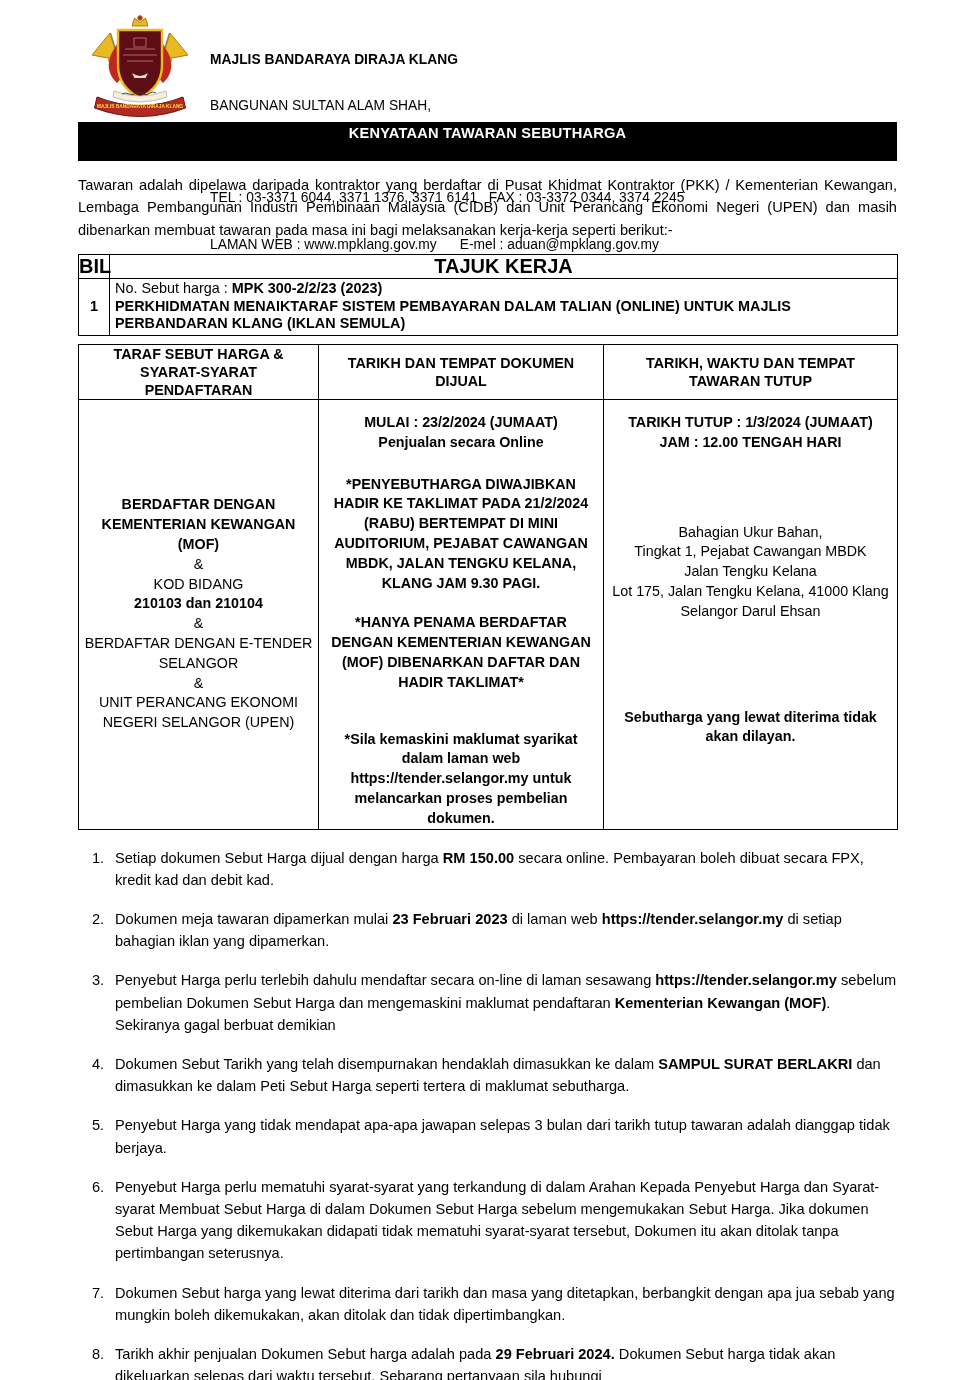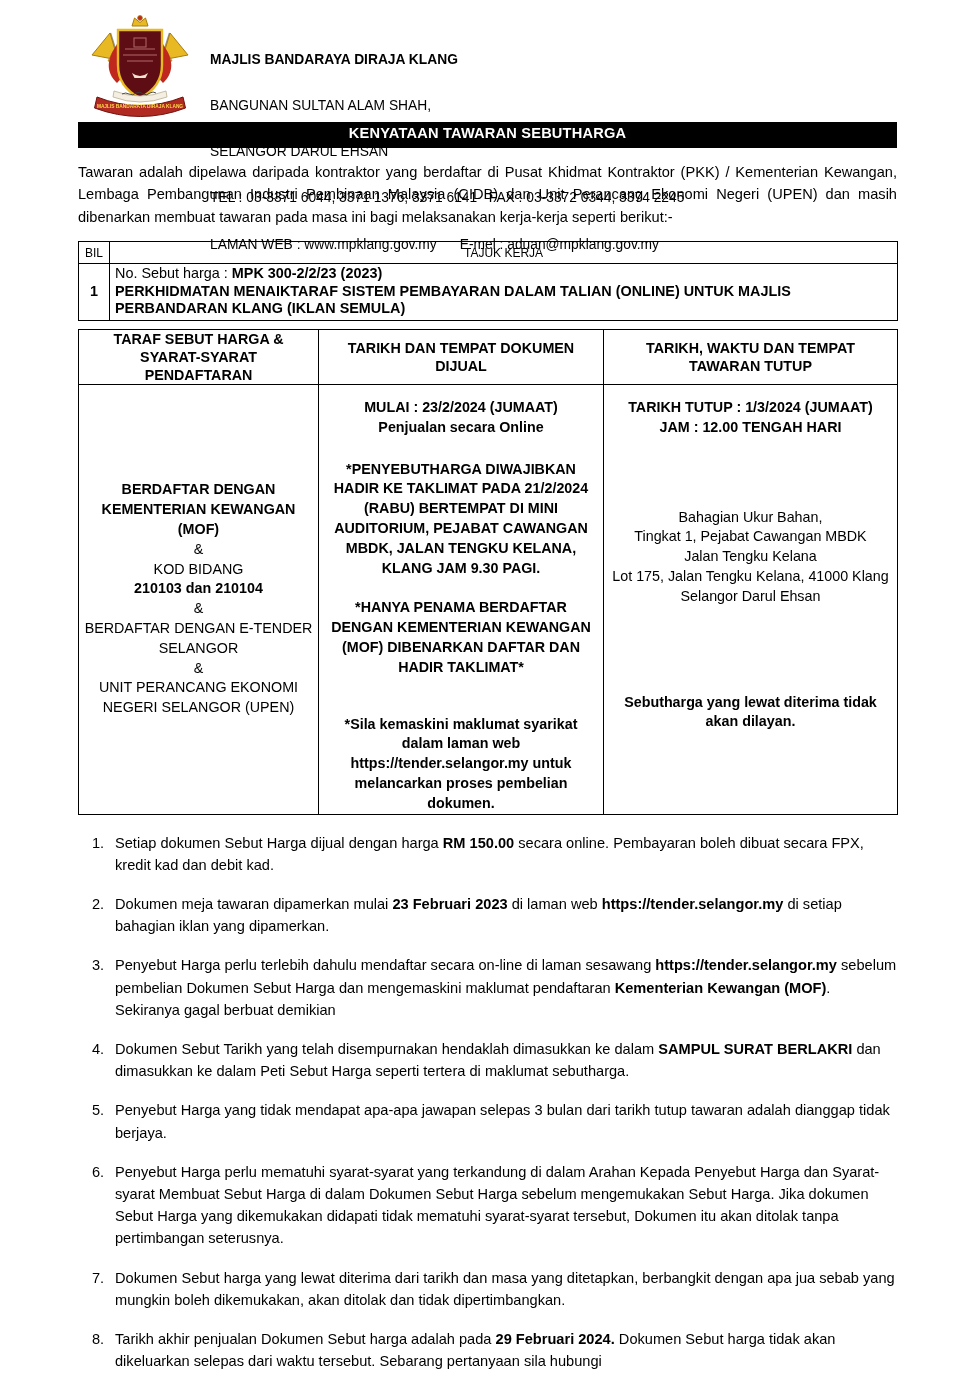--- a/index.html
+++ b/index.html
@@ -15,34 +15,34 @@
   .content { position:absolute; left:78px; top:0; width:819px; }
 
   
   .letterhead { position:relative; height:122px; }
   .crest { position:absolute; left:6px; top:13px; width:112px; height:106px; }
   .lh-text { position:absolute; left:132px; top:21px; font-size:13.8px; line-height:15.4px; white-space:pre; }
   .lh-org { font-weight:bold; }
 
   
   .banner {
-    width:819px; height:26px; background:#000; color:#fff;
+    width:819px; height:39px; background:#000; color:#fff;
     font-weight:bold; font-size:14.6px; text-align:center; line-height:22px;
     letter-spacing:.2px;
   }
 
   
   .intro { margin-top:13px; font-size:14.6px; line-height:22.4px; text-align:justify; }
 
   
   table { border-collapse:collapse; width:819px; table-layout:fixed; }
   th, td { border:1.6px solid #000; }
 
   .job-table { margin-top:13px; }
-  .job-table th { height:22px; font-size:12px; font-weight:normal; text-align:center; }
+  .job-table th { height:22px; font-size:20px; font-weight:bold; text-align:center; }
   .job-table td { font-size:14.4px; line-height:17.6px; vertical-align:middle; }
   .job-bil-cell { text-align:center; font-weight:bold; }
   .job-desc-cell { padding:1px 5px 2px 5px; }
   .job-title { font-weight:bold; }
 
   .detail-table { margin-top:8px; }
   .detail-table th { height:45px; font-size:14.3px; font-weight:bold; text-align:center; line-height:18px; padding:0 8px; }
   .detail-table td { height:366px; font-size:14.3px; text-align:center; line-height:19.8px;margin-top:28px; }
   .cell-taraf { vertical-align:middle; padding:8px 2px; }
   .cell-dijual { vertical-align:top; font-weight:bold; padding:13px 9px 0 9px; }

